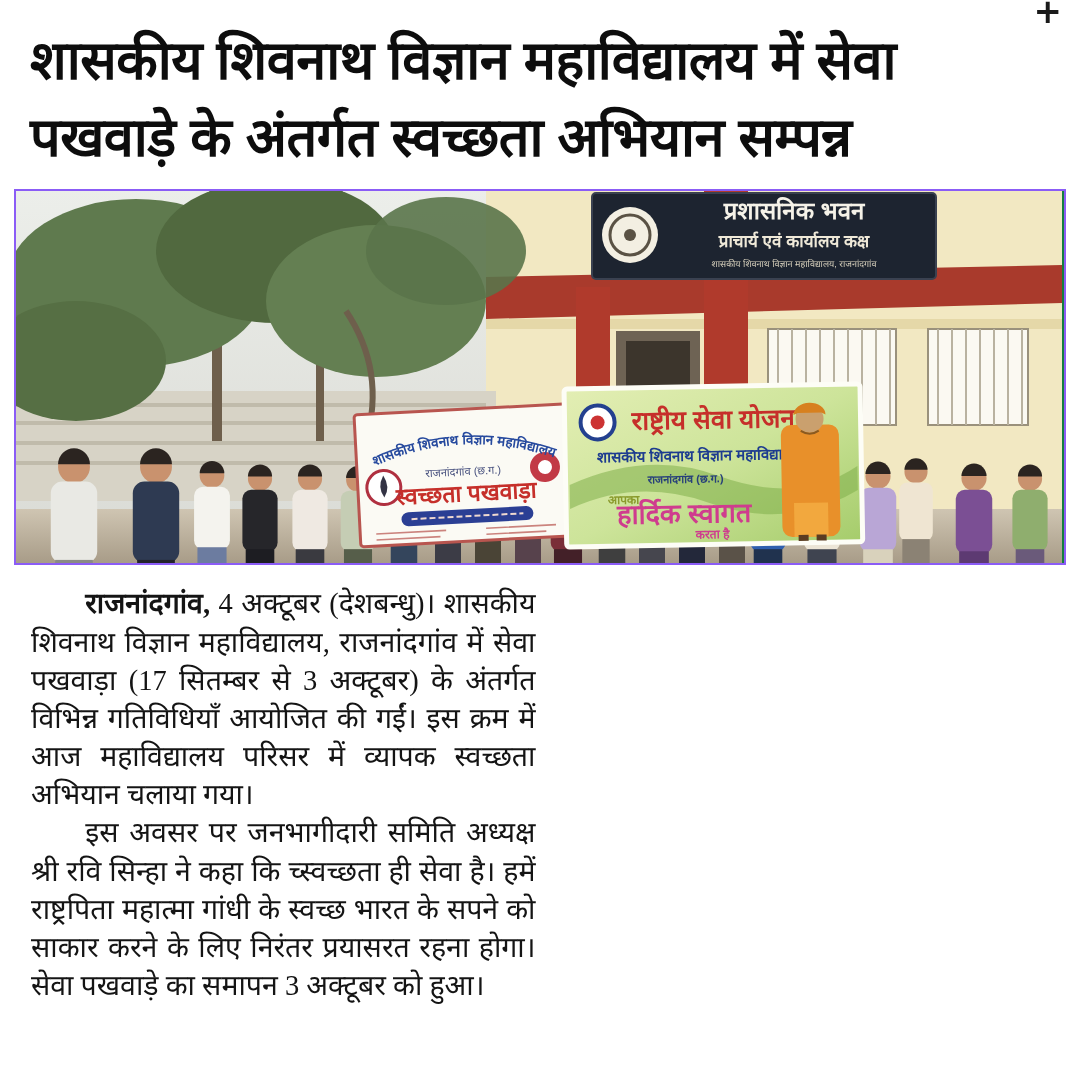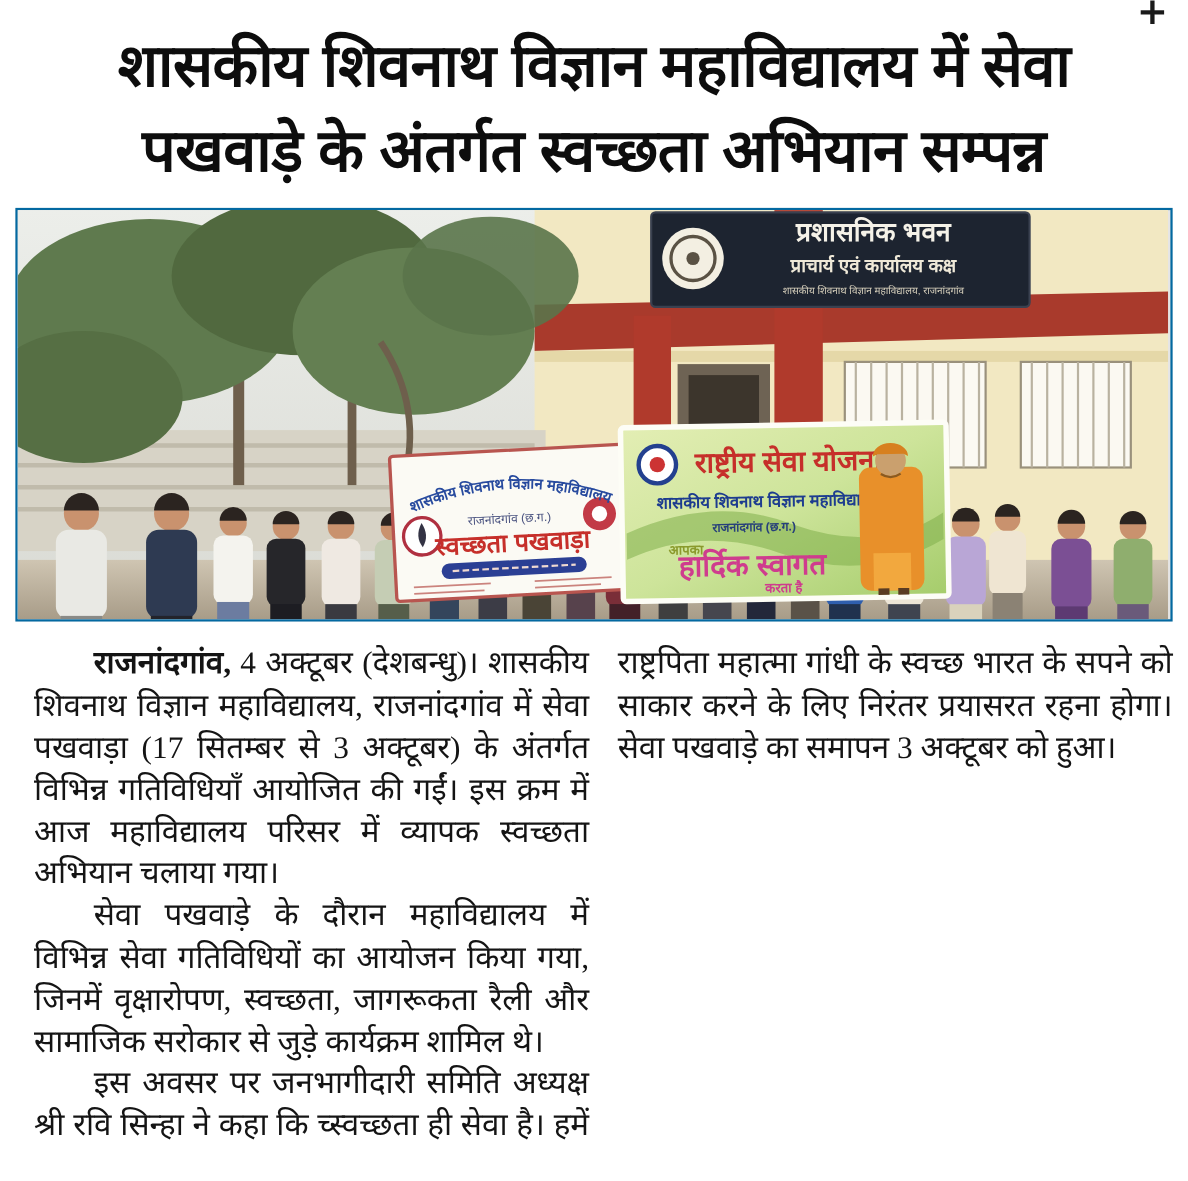--- a/index.html
+++ b/index.html
@@ -12,32 +12,31 @@
     overflow:hidden;
   }
   .plus{
     position:absolute;top:-6px;right:18px;
     font-family:"DejaVu Sans",sans-serif;
     font-size:34px;font-weight:bold;color:#1a1a1a;line-height:1;
     cursor:pointer;
   }
   .headline{
     margin:22px 30px 0 30px;
-    text-align:center;
     font-family:"Liberation Sans",sans-serif;
     font-weight:bold;
     font-size:54px;
     line-height:1.42;
     color:#0d0d0d;
     letter-spacing:-0.5px;
   }
   .photo-frame{
     margin:14px 14px 0 14px;
-    border:2px solid #0369a1;
-    background:#e5e5e5;
+    border:2px solid #8b5cf6;
+    background:#15803d;
     height:372px;
     overflow:hidden;
   }
   .photo-frame svg{display:block;}
   .article{
     margin:20px 14px 0 31px;
     column-count:2;
     column-gap:26px;
     column-fill:auto;
     height:462px;
@@ -196,15 +195,14 @@
       <path d="M236 46 q9 6 18 0" stroke="#8a5a20" stroke-width="2" fill="none"></path>
       <rect x="232" y="150" width="10" height="6" fill="#5a3c22"></rect>
       <rect x="250" y="150" width="10" height="6" fill="#5a3c22"></rect>
     </g>
   </g>
 </svg>
 </figure>
 
 <div class="article">
   <p><span class="lead">राजनांदगांव,</span><span> 4 अक्टूबर (देशबन्धु)। शासकीय शिवनाथ विज्ञान महाविद्यालय, राजनांदगांव में सेवा पखवाड़ा (17 सितम्बर से 3 अक्टूबर) के अंतर्गत विभिन्न गतिविधियाँ आयोजित की गईं। इस क्रम में आज महाविद्यालय परिसर में व्यापक स्वच्छता अभियान चलाया गया।</span></p>
-  <p>सेवा पखवाड़े के दौरान महाविद्यालय में विभिन्न सेवा गतिविधियों का आयोजन किया गया, जिनमें वृक्षारोपण, स्वच्छता, जागरूकता रैली और सामाजिक सरोकार से जुड़े कार्यक्रम शामिल थे।</p>
   <p>इस अवसर पर जनभागीदारी समिति अध्यक्ष श्री रवि सिन्हा ने कहा कि च्स्वच्छता ही सेवा है। हमें राष्ट्रपिता महात्मा गांधी के स्वच्छ भारत के सपने को साकार करने के लिए निरंतर प्रयासरत रहना होगा। सेवा पखवाड़े का समापन 3 अक्टूबर को हुआ।</p>
 </div>
 
 </body></html>

